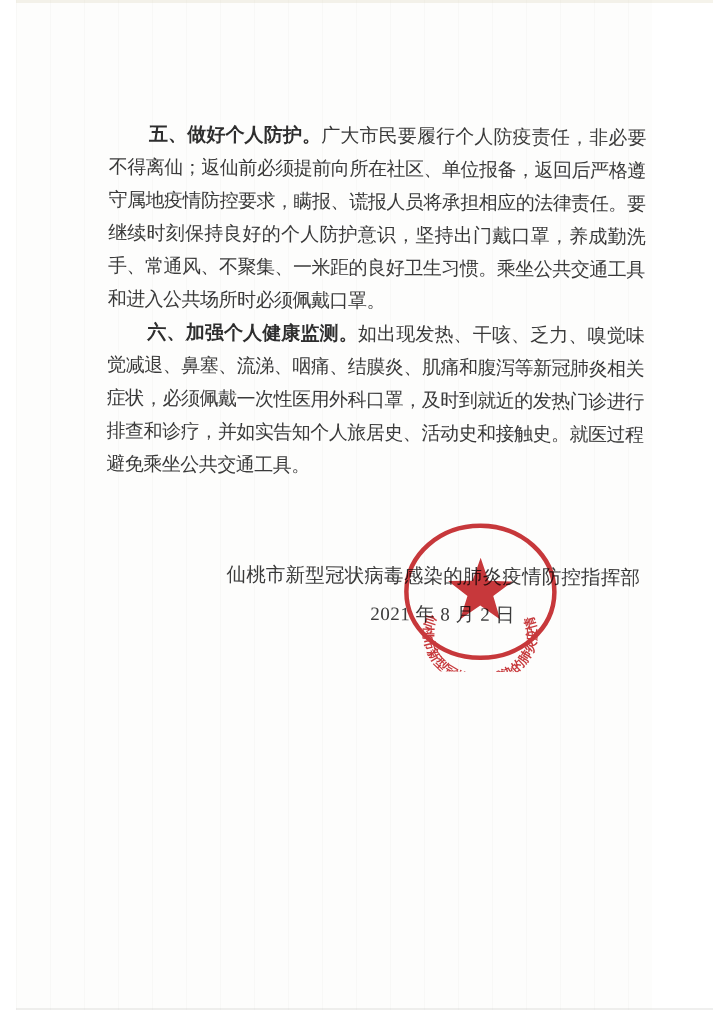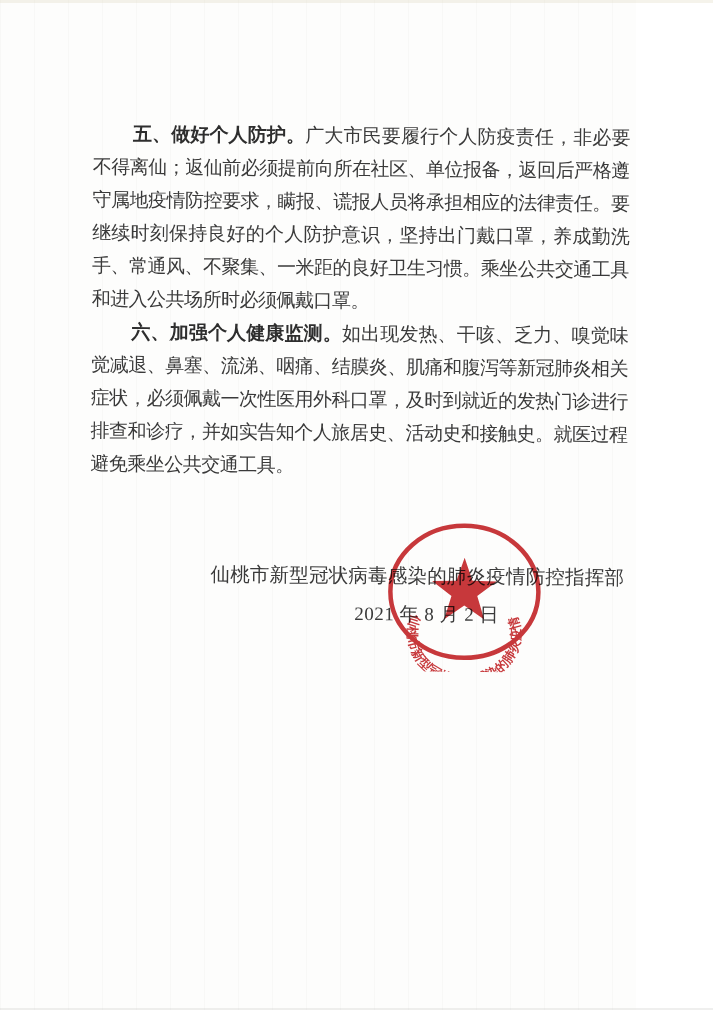--- a/index.html
+++ b/index.html
@@ -7,20 +7,21 @@
     width:713px;height:1010px;overflow:hidden;
     font-family:"Liberation Serif","DejaVu Serif",serif;
     background:#ffffff;
   }
   .page{
     position:relative;width:636px;height:1010px;
     background-color:#fdfdfc;
     background-image:repeating-linear-gradient(90deg,
       rgba(185,185,178,0.07) 0px, rgba(185,185,178,0.07) 1px,
       transparent 1px, transparent 34px);
+    margin-left:16px;
   }
   .page::before{
     content:"";position:absolute;left:0;top:0;width:713px;height:3px;
     background:rgba(222,214,188,0.30);
   }
   .page::after{
     content:"";position:absolute;left:0;bottom:0;width:713px;height:2px;
     background:rgba(210,210,205,0.35);
   }
   .tilt{

